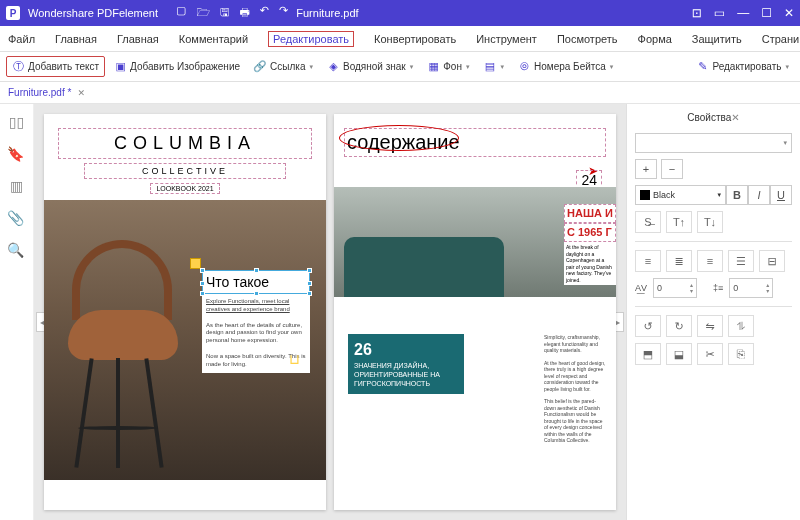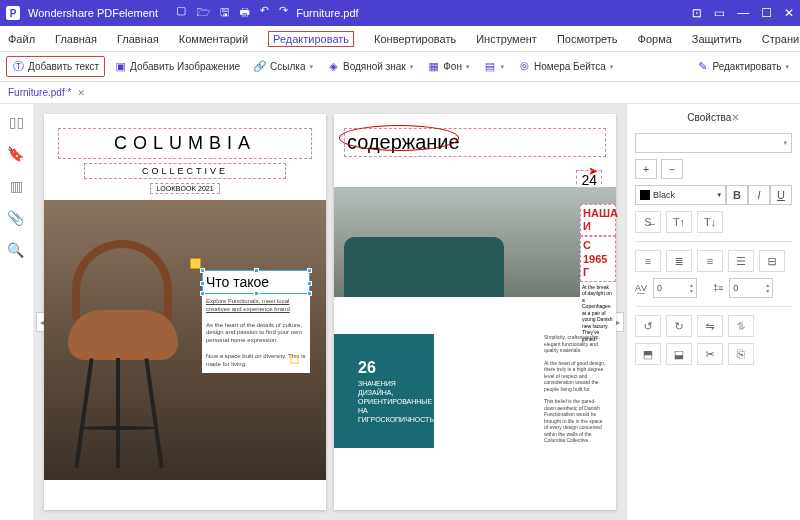--- a/index.html
+++ b/index.html
@@ -52,24 +52,24 @@
 .sidebox .yel{background:#ffd24a;padding:4px;margin-top:18px;font-weight:bold;font-size:10px;line-height:1.2}
 .sidebox .para{padding:4px;font-size:6px;line-height:1.3;color:#444}
 .sidebox .u{text-decoration:underline}
 .sidebox .chairico{position:absolute;bottom:6px;right:10px;color:#ffd24a;font-size:14px}
 .page2 .toc{border:1px dashed #c8a;margin:14px 10px 4px;padding:2px;font-size:20px;position:relative}
 .toc .oval{position:absolute;left:-6px;top:-4px;width:120px;height:26px;border:1px solid #c00;border-radius:50%}
 .arrow{position:absolute;right:18px;top:50px;color:#c00;font-size:12px}
 .page2 .num{border:1px dashed #c8a;position:absolute;right:14px;top:56px;padding:1px 4px;font-size:14px}
 .page2 .sofa{height:110px;margin:30px 0 0;background:linear-gradient(180deg,#b5beb8,#707a73);position:relative;overflow:hidden}
 .sofa::after{content:"";position:absolute;bottom:0;left:10px;width:160px;height:60px;background:#2a5a57;border-radius:10px 10px 0 0}
-.page2 .nasha{position:absolute;right:0;top:90px;width:36px;background:#fff}
+.page2 .nasha{position:absolute;right:0;top:90px;width:52px;background:#fff}
 .nasha .red{color:#c22;font-weight:bold;font-size:11px;line-height:1.2;border:1px dashed #c8a;padding:2px}
 .nasha .txt{font-size:5px;padding:2px;line-height:1.3}
-.page2 .teal{position:absolute;left:0;top:220px;width:100px;background:#1a6a72;color:#fff;padding:24px;font-size:7px;line-height:1.3}
+.page2 .teal{position:absolute;left:14px;top:220px;width:116px;background:#1a6a72;color:#fff;padding:6px;font-size:7px;line-height:1.3}
 .teal .big{font-size:16px;font-weight:bold}
 .page2 .rcol{position:absolute;right:10px;top:220px;width:62px;font-size:5px;line-height:1.3;color:#444}
 .props{width:174px;border-left:1px solid #e0e0e0;padding:8px;font-size:10px;color:#333;position:relative}
 .props .pttl{display:flex;justify-content:center;margin-bottom:10px}
 .props .x{color:#888;cursor:pointer}
 .psel{width:100%;height:20px;border:1px solid #ccc;margin-bottom:6px;display:flex;align-items:center;padding:0 4px;justify-content:flex-end;color:#888;cursor:pointer}
 .prow{display:flex;gap:4px;margin-bottom:6px;align-items:center}
 .pinput{flex:1;height:20px;border:1px solid #4a8fd8;padding:0 4px;display:flex;align-items:center;justify-content:space-between;background:#eaf2fb}
 .pinput .dd{font-size:7px;color:#888}
 .pbtn{width:22px;height:20px;border:1px solid #ccc;display:flex;align-items:center;justify-content:center;cursor:pointer;font-size:11px;color:#555}

